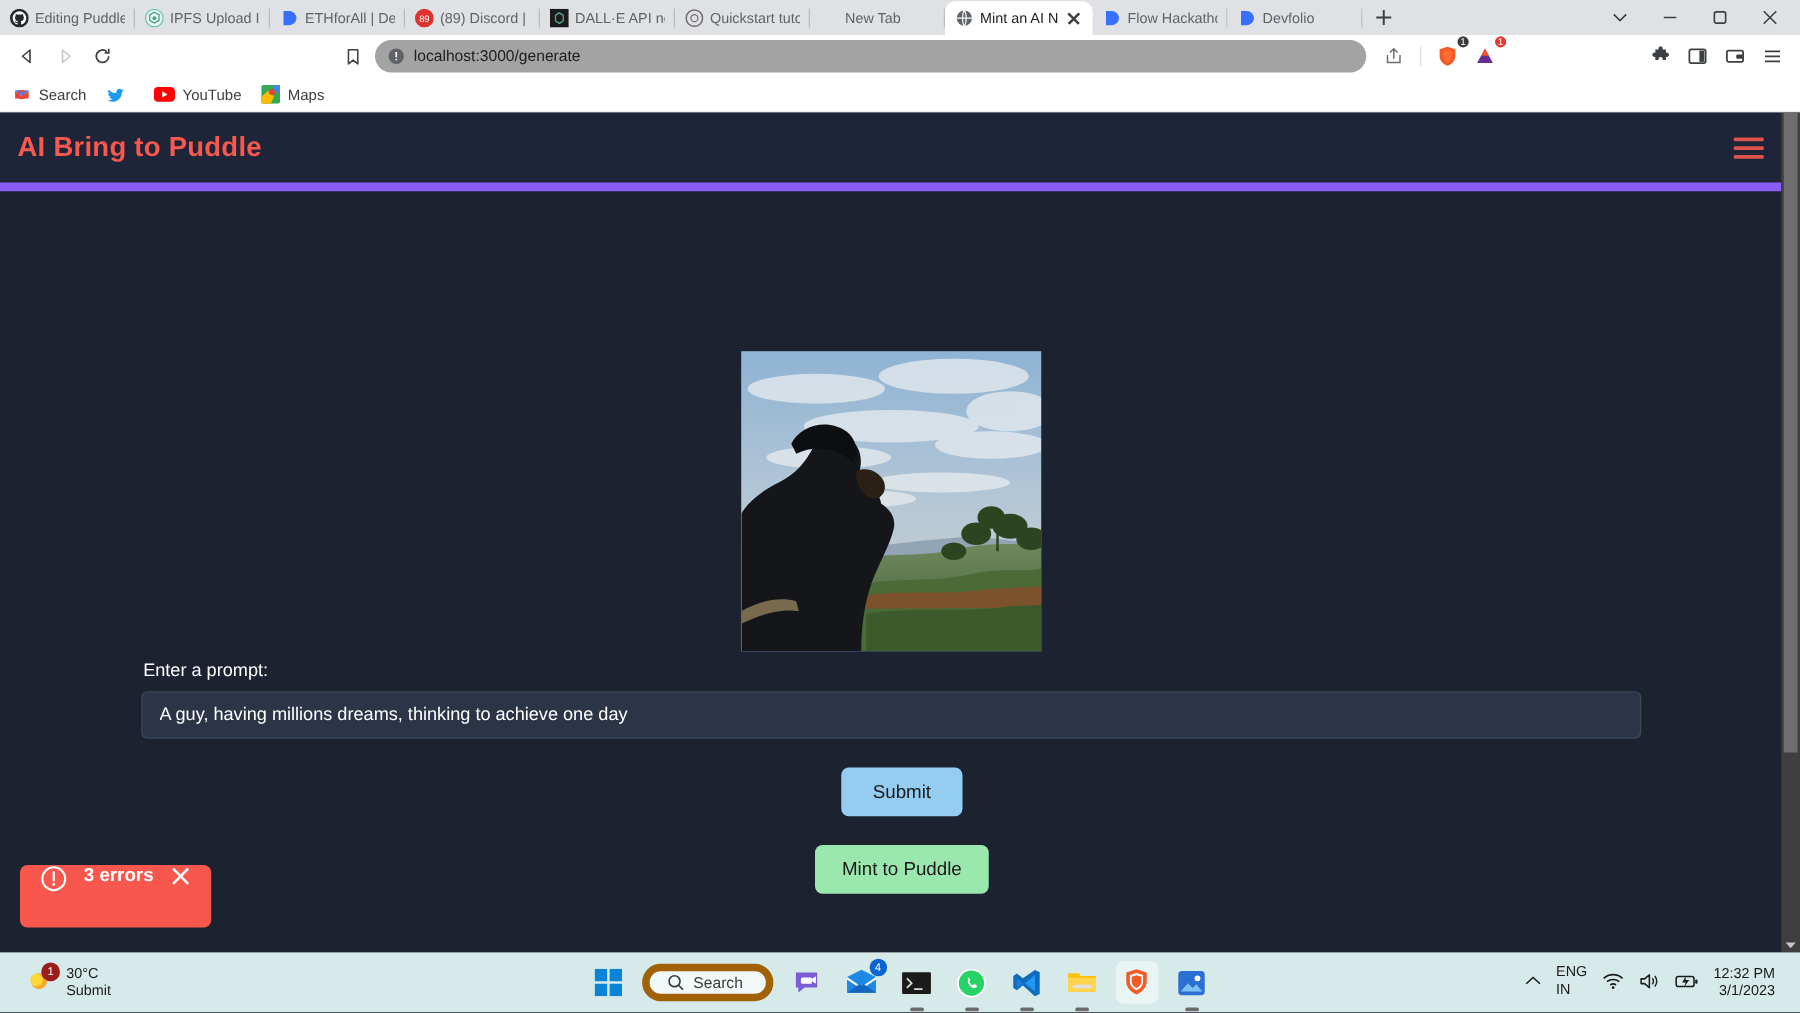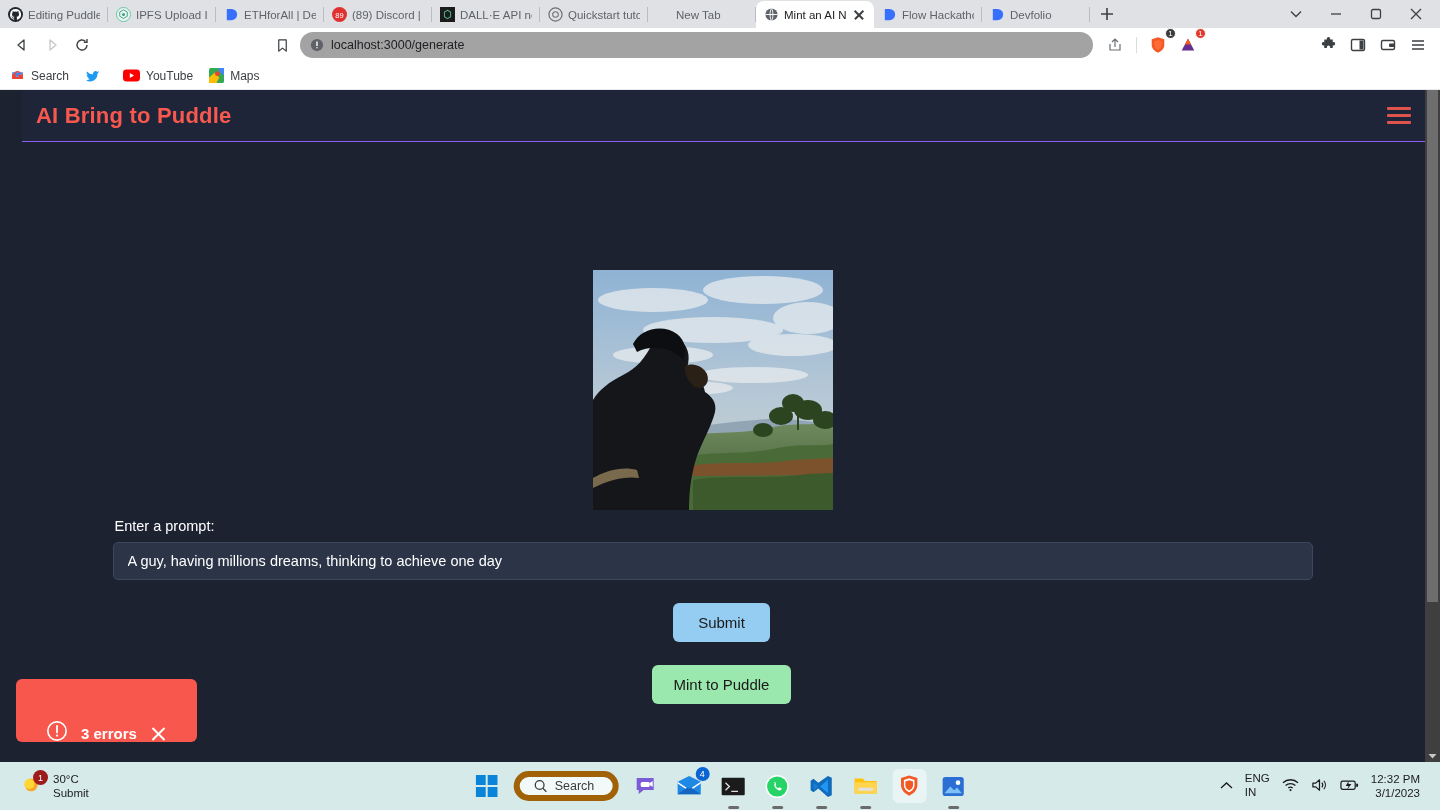--- a/index.html
+++ b/index.html
@@ -80,22 +80,22 @@
     height: 28px; background: #ffffff; display: flex; align-items: center;
     padding: 0 10px; gap: 16px; border-bottom: 1px solid #e8eaed;
   }
   .bm { display: flex; align-items: center; gap: 6px; font-size: 12px; color: #3c4043; }
 
   
   .page { flex: 1 1 auto; position: relative; background: #1d2231; overflow: hidden; display: flex; }
   .page-inner { flex: 1 1 auto; position: relative; }
 
   .app-header {
-    height: 52px; background: #1f2538; border-bottom: 1px solid #8b5cf6;
-    display: flex; align-items: center; justify-content: space-between; padding: 0 14px; margin-left: 22px;
+    height: 63px; background: #1f2538; border-bottom: 7px solid #8b5cf6;
+    display: flex; align-items: center; justify-content: space-between; padding: 0 14px;
   }
   .app-title { color: #f8584e; font-size: 22px; font-weight: bold; letter-spacing: .2px; }
   .hamburger { width: 24px; display: flex; flex-direction: column; gap: 4px; padding: 4px 0; }
   .hamburger span { display: block; height: 3px; background: #e0524c; border-radius: 1px; }
 
   .app-body { padding: 0; }
   .hero-img {
     width: 240px; height: 240px; margin: 128px auto 0; display: block;
     border: 0; background: #89a7c4; overflow: hidden;
   }
@@ -111,22 +111,22 @@
   .btn-row { display: flex; justify-content: center; margin-top: 23px; }
   .btn {
     border: none; border-radius: 6px; font-size: 15px; color: #1a1a1a;
     font-family: "Liberation Sans", sans-serif; cursor: pointer; margin-left: 18px;
   }
   .btn-submit { background: #95cdf2; padding: 11px 25px; }
   .btn-mint { background: #9ae8ad; padding: 11px 22px; }
 
   .toast {
     position: absolute; left: 16px; bottom: 20px;
-    background: #f8574d; border-radius: 6px; height: 63px;
-    display: flex; align-items: flex-end; gap: 13px; padding: 0 30px;
+    background: #f8574d; border-radius: 6px; height: 50px;
+    display: flex; align-items: flex-start; gap: 13px; padding: 0 16px;
     color: #ffffff; font-size: 15px; font-weight: bold;
   }
   .toast-x { position: relative; width: 17px; height: 17px; }
   .toast-x::before, .toast-x::after {
     content: ""; position: absolute; left: 0; top: 8px; width: 17px; height: 2px; background: #fff;
   }
   .toast-x::before { transform: rotate(45deg); }
   .toast-x::after { transform: rotate(-45deg); }
 
   

